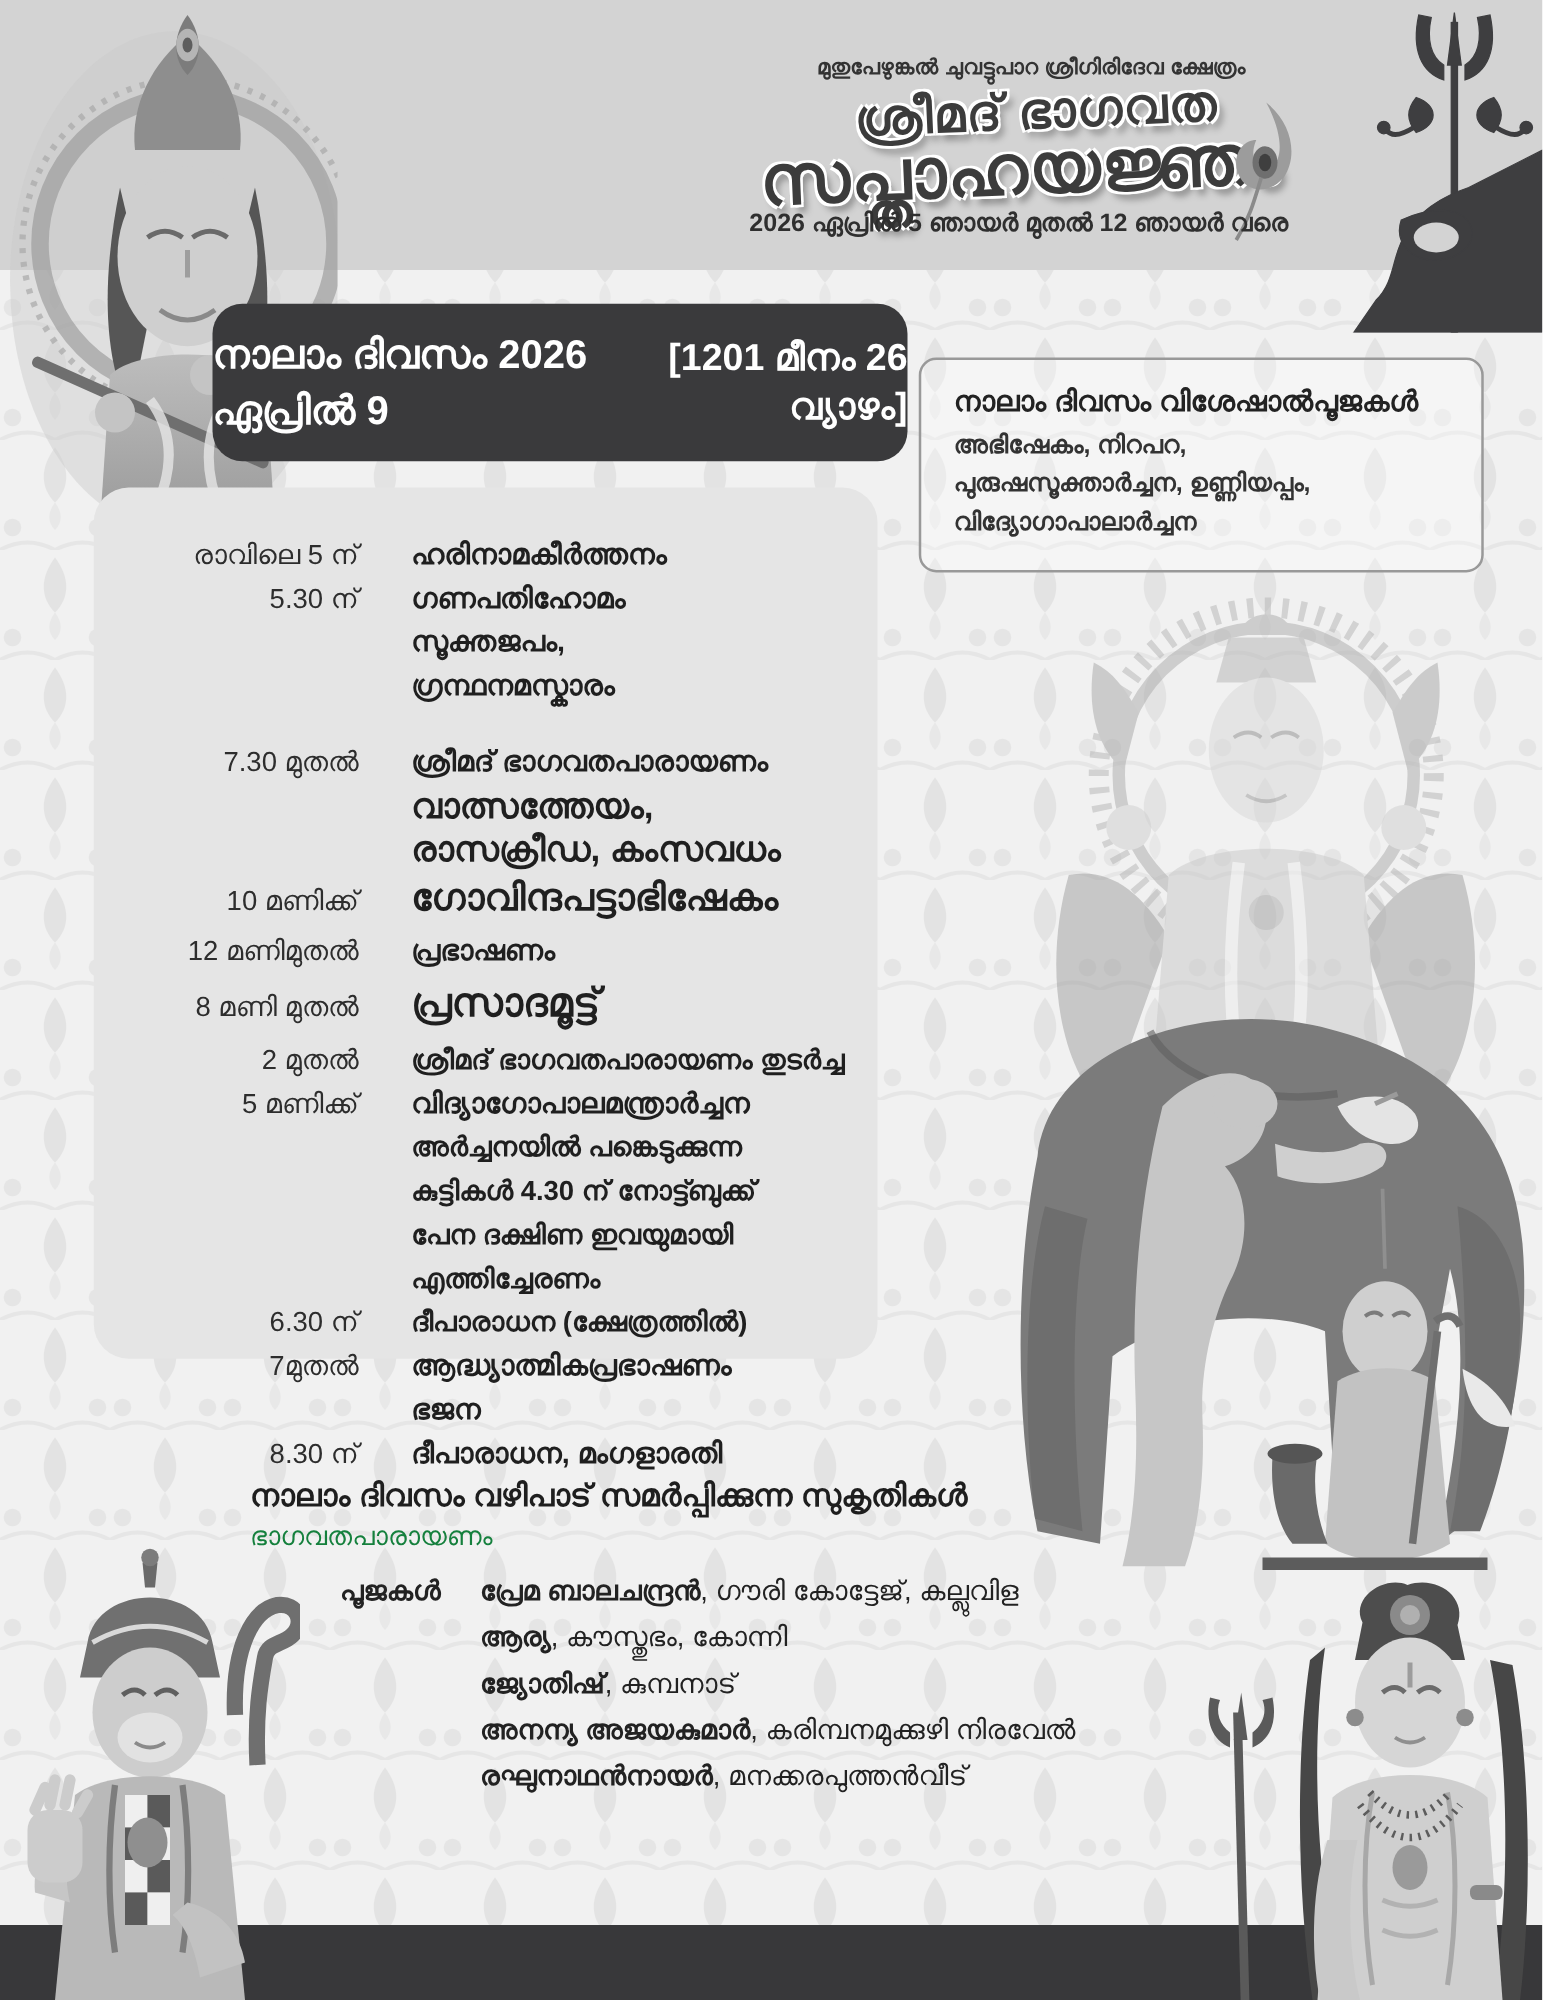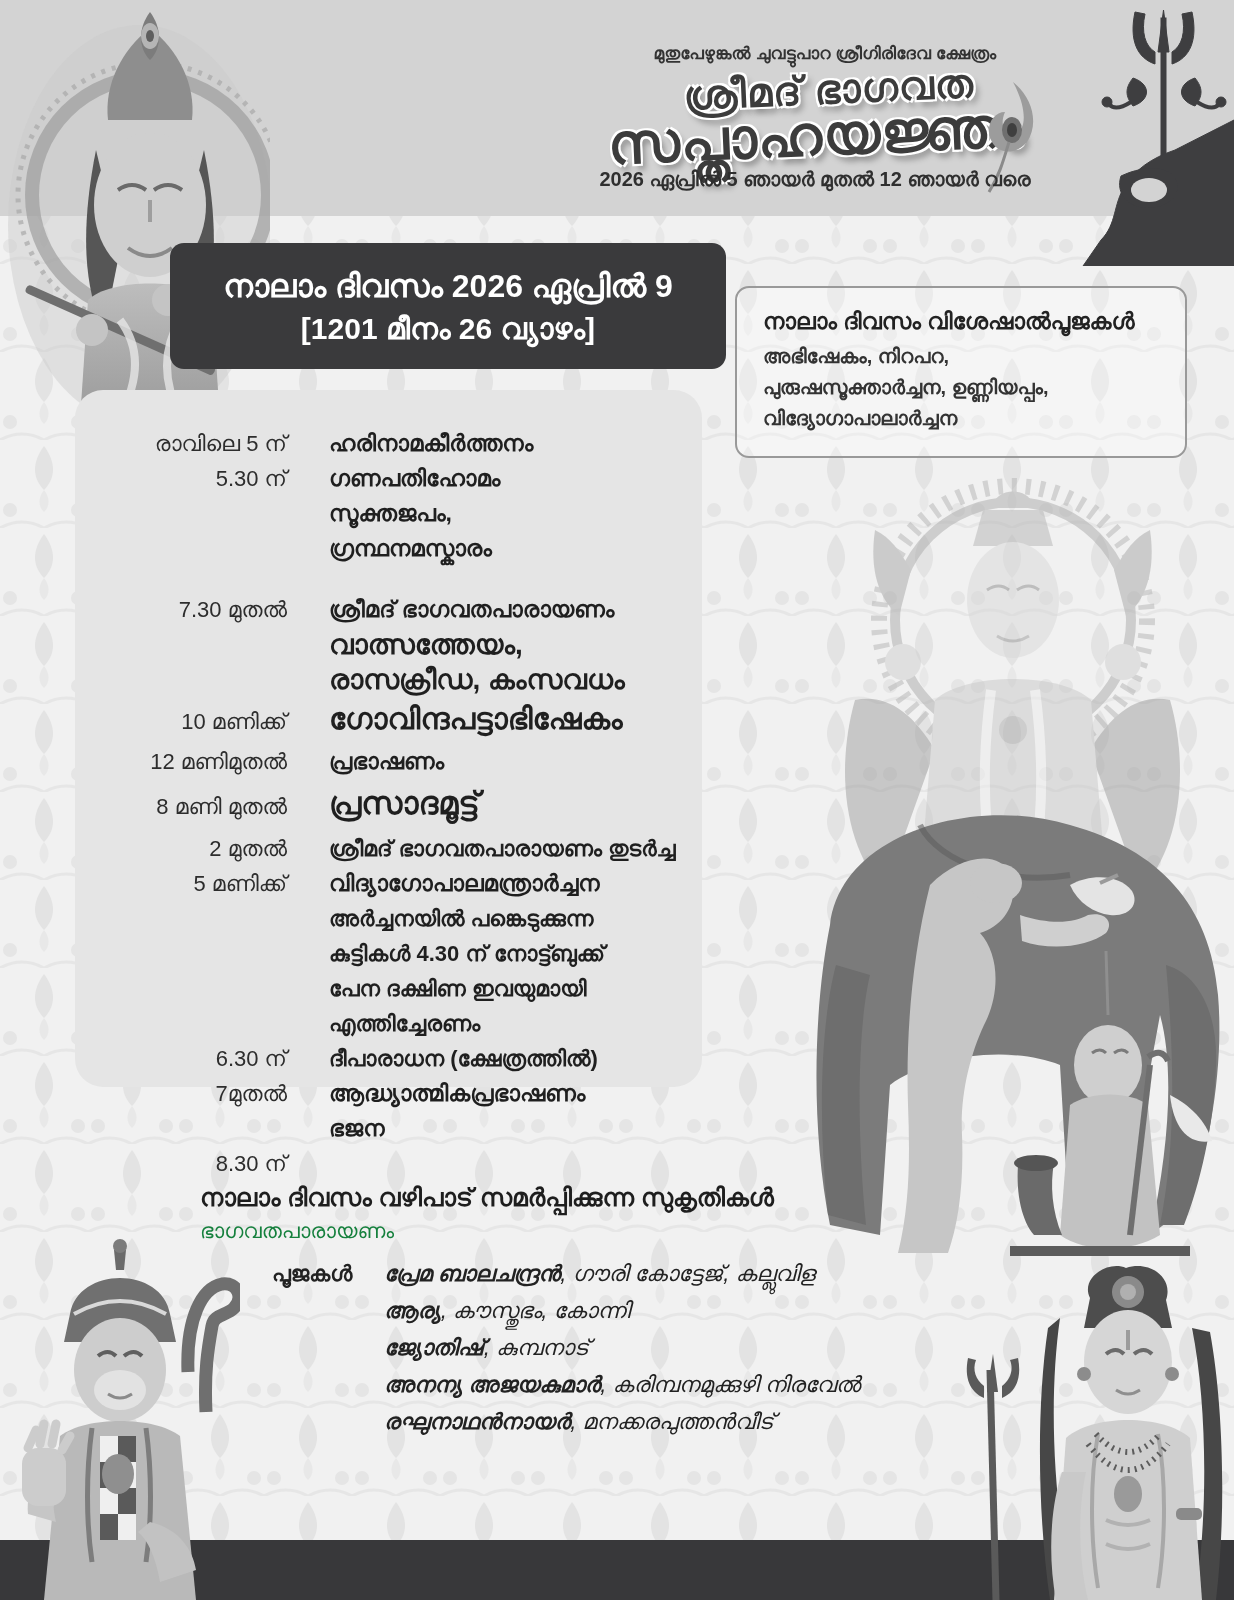--- a/index.html
+++ b/index.html
@@ -23,22 +23,22 @@
   .title-wrap { left:575px; top:70px; width:480px; text-align:center; transform:rotate(-2.5deg); }
   .title-l1, .title-l2 {
     font-weight:900; color:#3c3c3c; line-height:1.02; letter-spacing:1px;
     text-shadow:-2px -2px 0 #fff, 2px -2px 0 #fff, -2px 2px 0 #fff, 2px 2px 0 #fff, 4px 6px 6px rgba(0,0,0,.35);
   }
   .title-l1 { font-size:40px; padding-left:30px; }
   .title-l2 { font-size:56px; margin-top:-4px; }
   .date-line { left:565px; top:168px; width:500px; text-align:center; font-size:20px; font-weight:700; color:#2f2f2f; }
   
   .day-banner {
-    left:170px; top:243px; width:556px; height:126px; background:#3a3a3c; border-radius:14px;
-    display:flex; flex-direction:column; align-items:center; justify-content:center; z-index:3;
+    left:170px; top:243px; width:556px; height:126px; background:#3a3a3c; border-radius:24px;
+    display:flex; flex-direction:row; align-items:center; justify-content:center; z-index:3;
   }
   .day-banner .l1 { color:#fff; font-weight:700; font-size:32px; line-height:1.4; }
   .day-banner .l2 { color:#fff; font-weight:700; font-size:30px; line-height:1.3;text-align:right; }
   
   .special-box {
     left:735px; top:286px; width:452px; height:172px; border:2px solid #999; border-radius:14px;
     background:rgba(255,255,255,.3); box-sizing:border-box; padding:20px 26px; z-index:3;
   }
   .special-box .sp-title { font-size:23px; font-weight:700; color:#222; margin-bottom:6px; }
   .special-box .sp-line { font-size:20px; font-weight:600; color:#333; line-height:1.55; }
@@ -54,21 +54,21 @@
   .act-sub .sch-act { font-size:28px; }
   .act-big { line-height:44px; } .act-big .sch-act { font-size:30px; }
   .act-big2 { line-height:48px; } .act-big2 .sch-act { font-size:32px; }
   .act-mid .sch-act { font-weight:600; font-size:22px; }
   
   .offerings { left:200px; top:1183px; width:680px; z-index:4; }
   .off-title { font-size:25px; font-weight:700; color:#1e1e1e; }
   .off-sub { font-size:21px; font-weight:500; color:#15803d; margin-top:6px; }
   .off-grid { display:flex; margin-top:12px; }
   .off-label { width:112px; margin-left:72px; font-size:22px; font-weight:600; color:#222; flex:none; line-height:37px; }
-  .off-names { margin-left:0;font-style:italic; }
+  .off-names { margin-left:0; }
   .off-line { font-size:22px; line-height:37px; color:#222; }
   .off-line .on { font-weight:700; }
   .off-line .od { font-weight:500; }
 </style>
 </head>
 <body>
 
 <div class="page">
 
   <svg class="layer damask" width="1234" height="1600" aria-hidden="true">
@@ -263,20 +263,21 @@
     <div class="sch-row">
         <div class="sch-time">7മുതൽ</div>
         <div class="sch-act">ആദ്ധ്യാത്മികപ്രഭാഷണം</div>
       </div>
     <div class="sch-row">
         <div class="sch-time"></div>
         <div class="sch-act">ഭജന</div>
       </div>
     <div class="sch-row">
         <div class="sch-time">8.30 ന്</div>
+        <div class="sch-act">ദീപാരാധന, മംഗളാരതി</div>
       </div>
   </div>
 
   <div class="layer offerings">
     <div class="off-title">നാലാം ദിവസം വഴിപാട് സമർപ്പിക്കുന്ന സുകൃതികൾ</div>
     <div class="off-sub">ഭാഗവതപാരായണം</div>
     <div class="off-grid">
       <div class="off-label">പൂജകൾ</div>
       <div class="off-names">
         <div class="off-line"><span class="on">പ്രേമ ബാലചന്ദ്രൻ</span><span class="od">, ഗൗരി കോട്ടേജ്, കല്ലുവിള</span></div>

